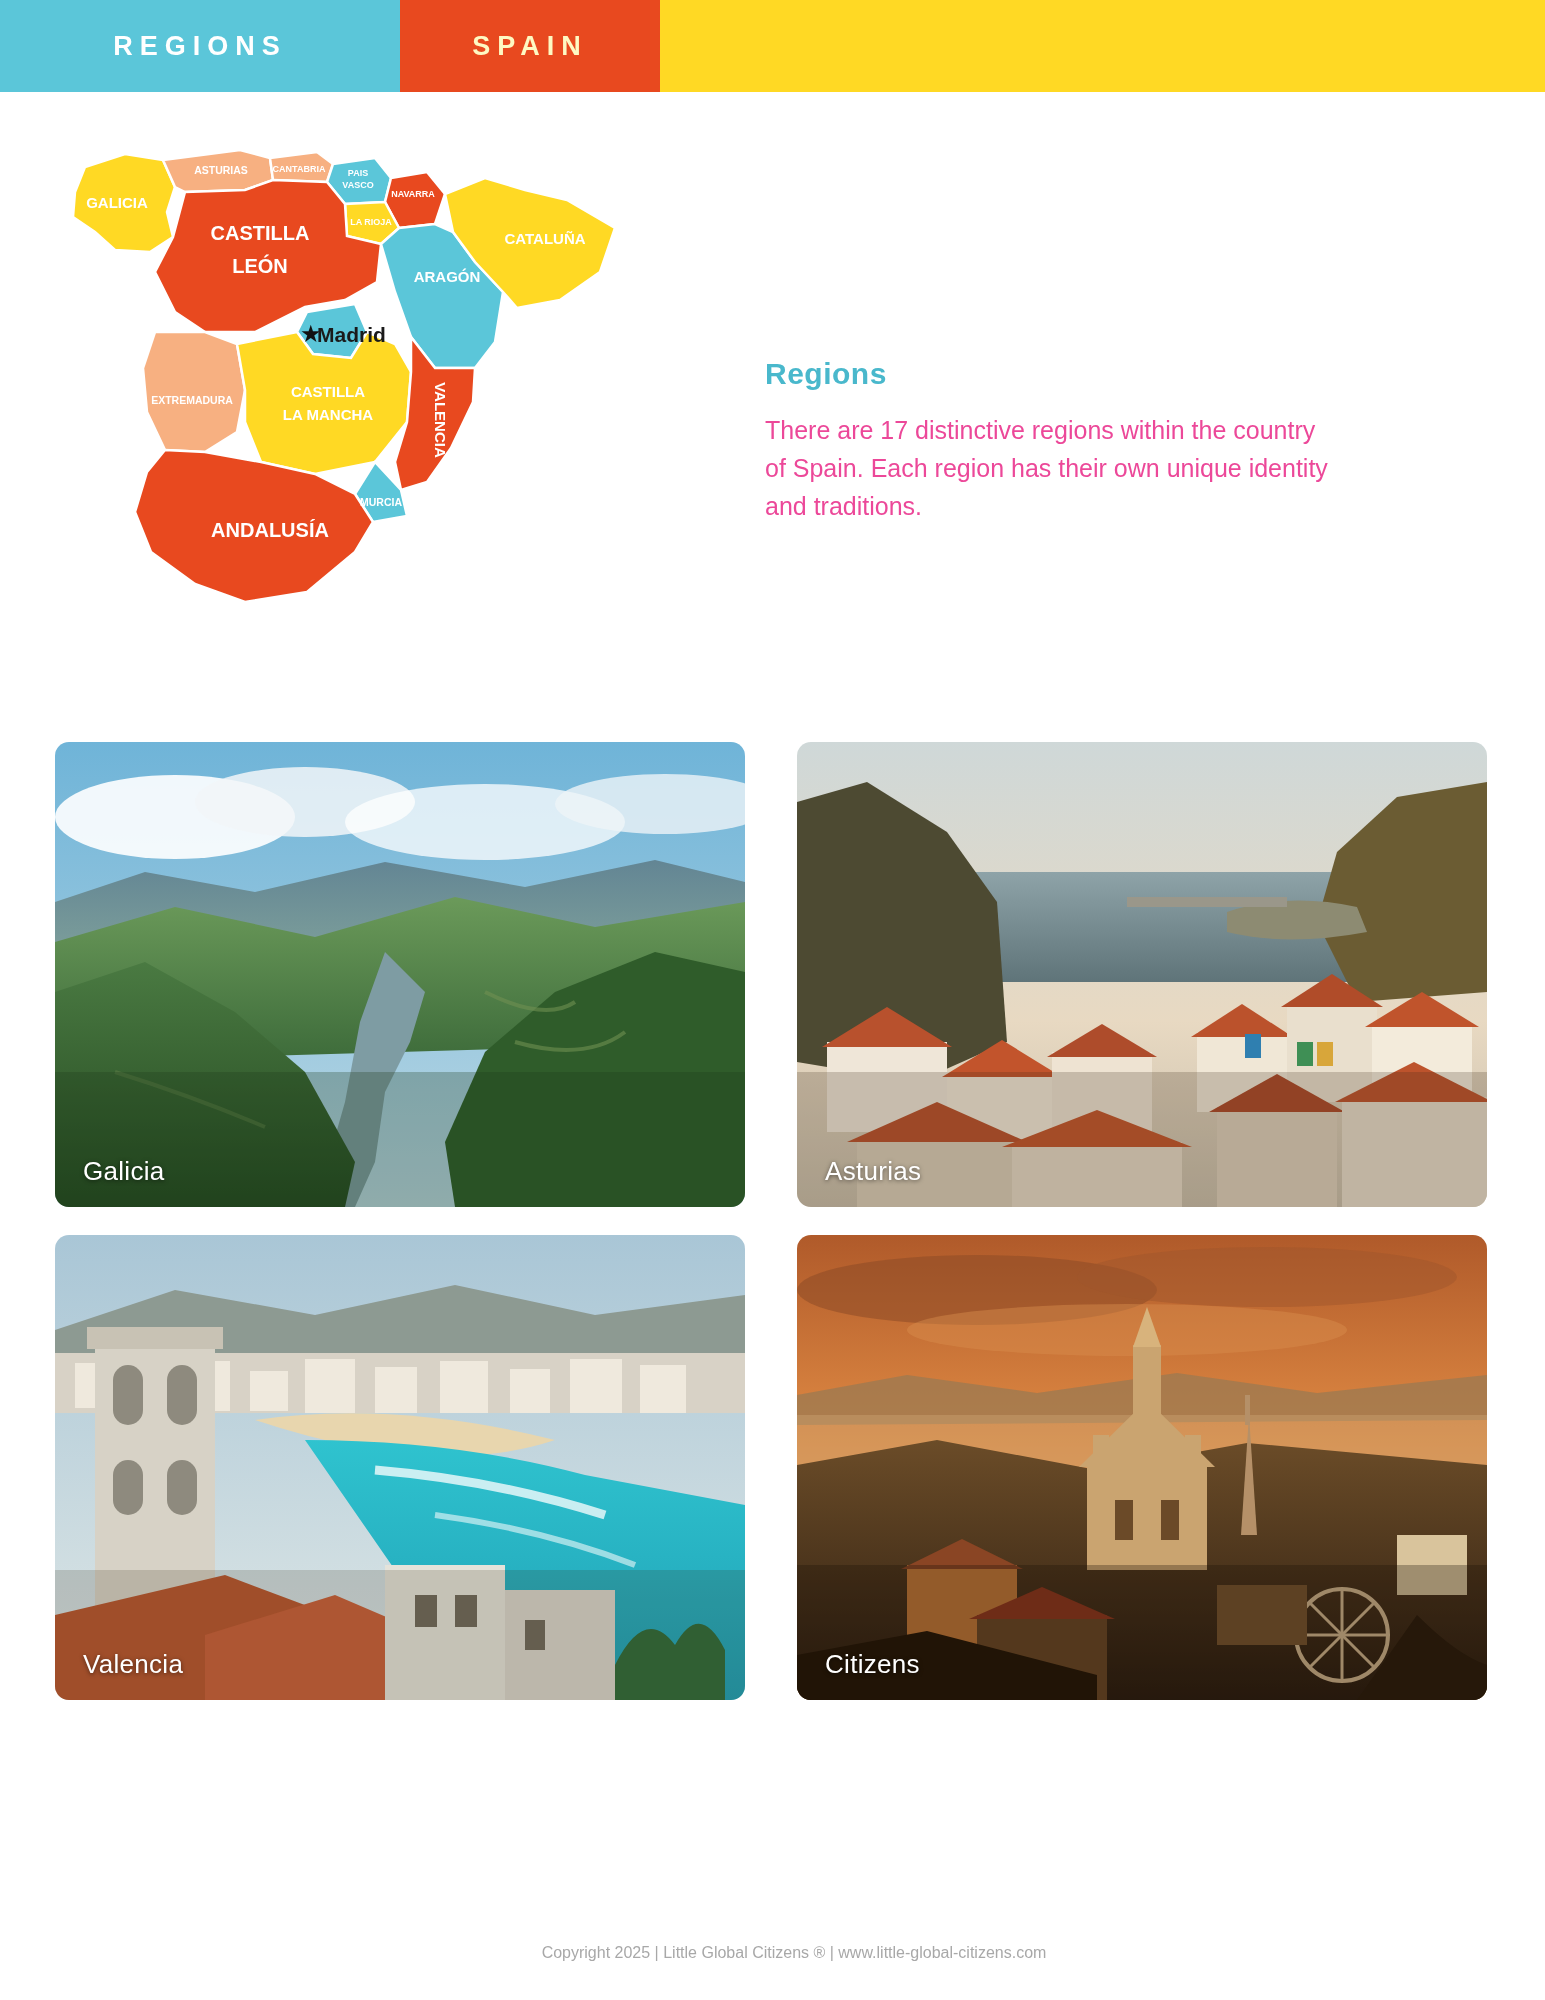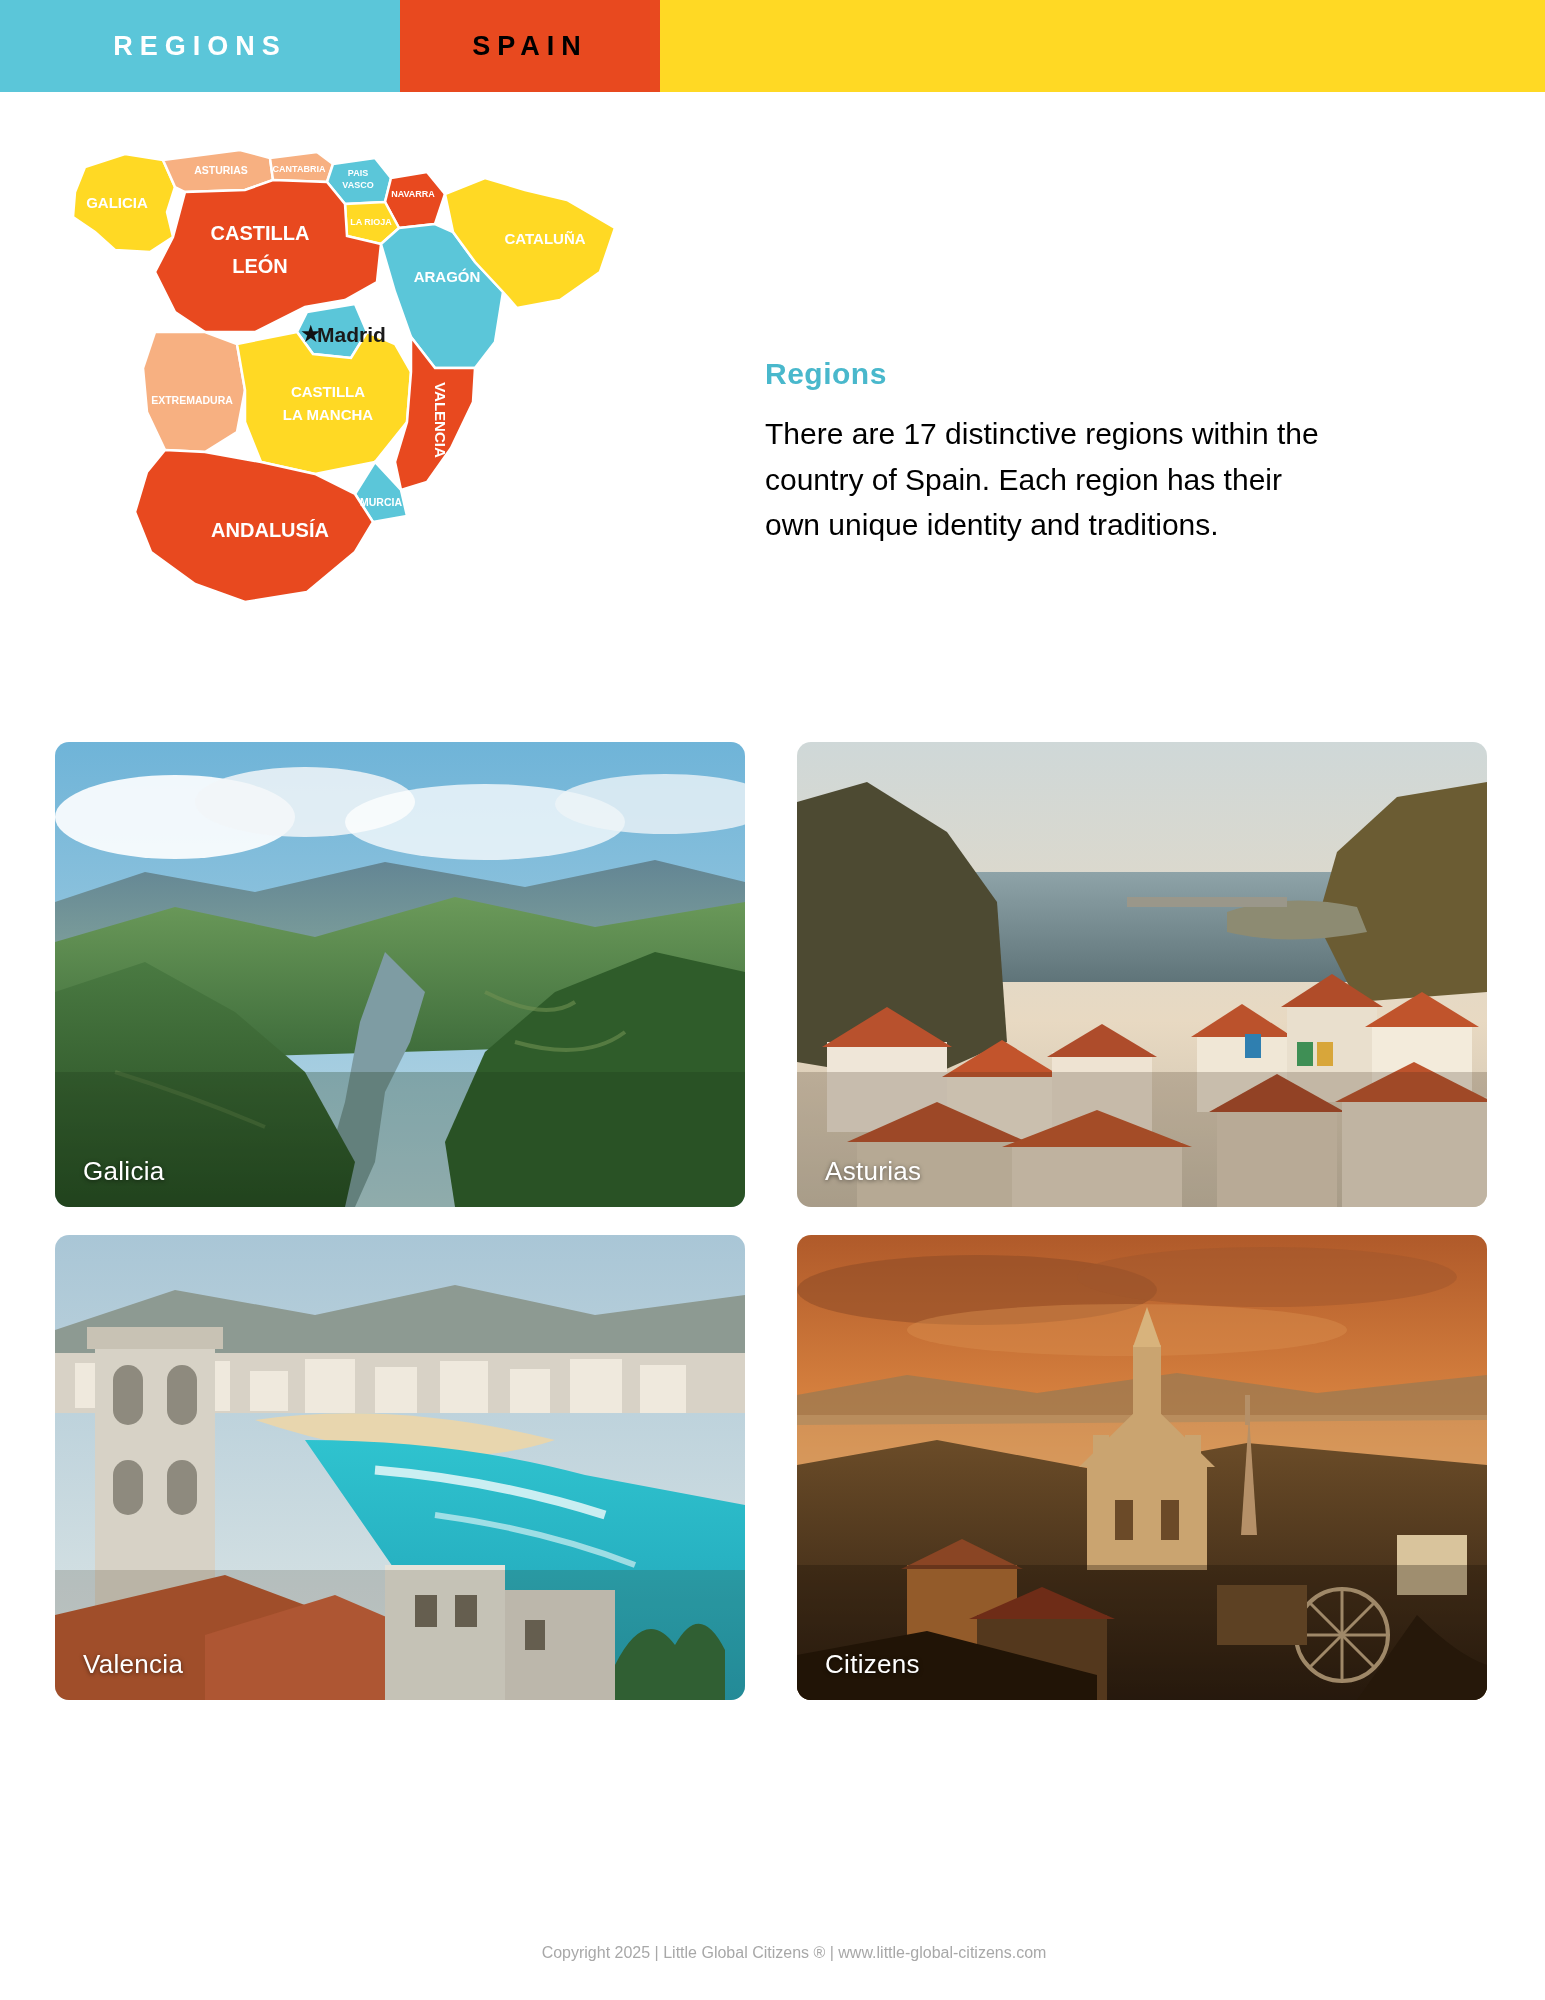--- a/index.html
+++ b/index.html
@@ -37,21 +37,21 @@
     letter-spacing: 7px;
   }
   .header-spain {
     width: 260px;
     background: #e8491f;
     display: flex;
     align-items: center;
     justify-content: center;
   }
   .header-spain span {
-    color: #000000;
+    color: #fef9c3;
     font-size: 27px;
     font-weight: bold;
     letter-spacing: 7px;
   }
   .header-yellow {
     flex: 1;
     background: #ffd924;
   }
 
   
@@ -71,23 +71,23 @@
   }
   .text-col h2 {
     margin: 0 0 20px 0;
     color: #49b8cc;
     font-size: 30px;
     font-weight: bold;
     letter-spacing: 0.5px;
   }
   .text-col p {
     margin: 0 0 26px 0;
-    font-size: 30px;
+    font-size: 25px;
     line-height: 1.52;
-    color: #000000;
+    color: #ec4899;
     max-width: 570px;
   }
 
   
   .map-svg { display:block; }
   .map-label {
     font-family: "Liberation Sans", sans-serif;
     fill: #ffffff;
     font-weight: bold;
     text-anchor: middle;

